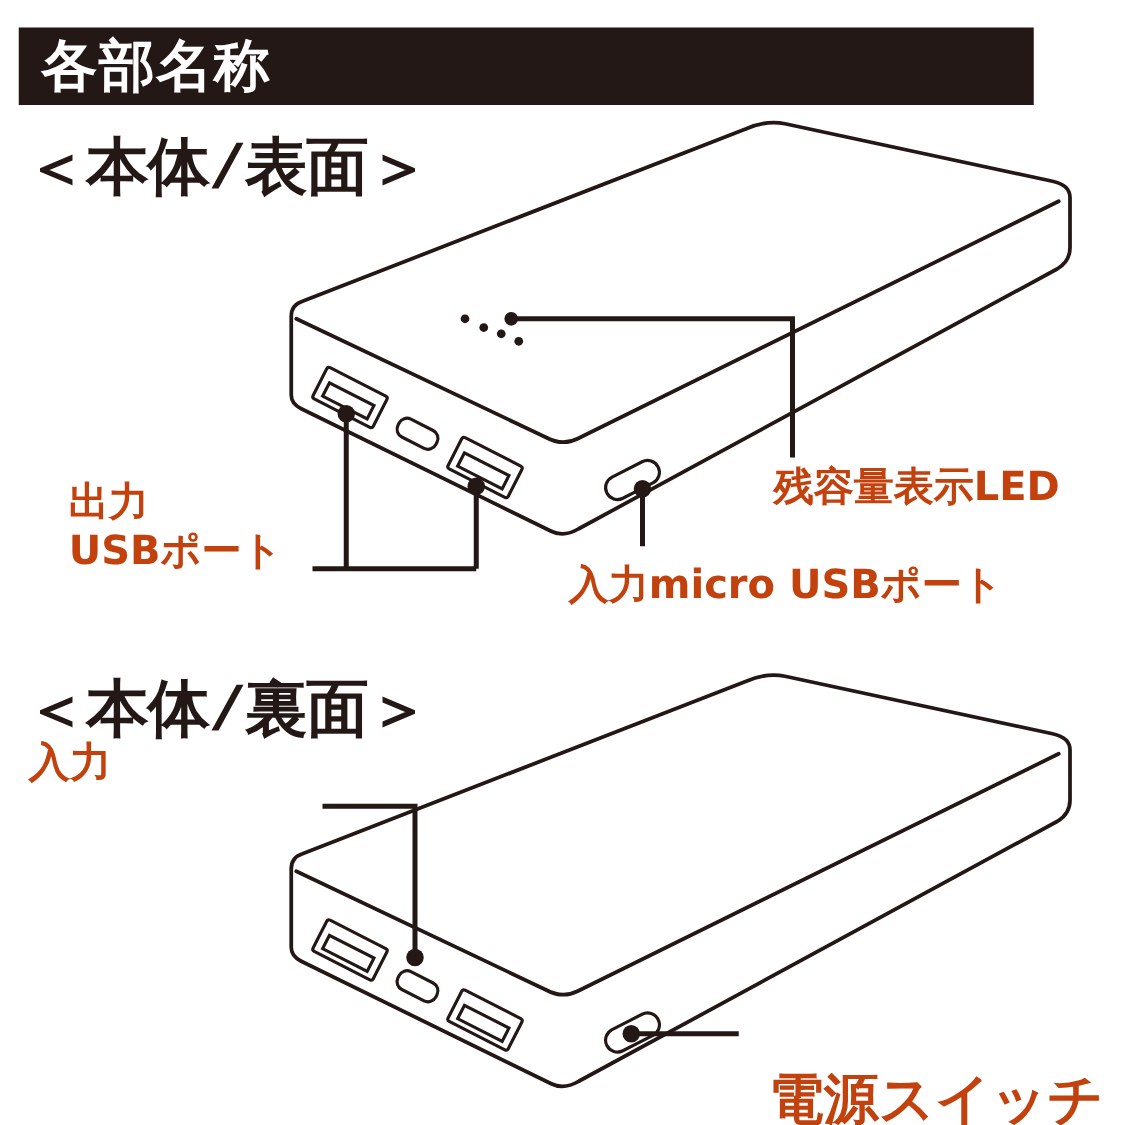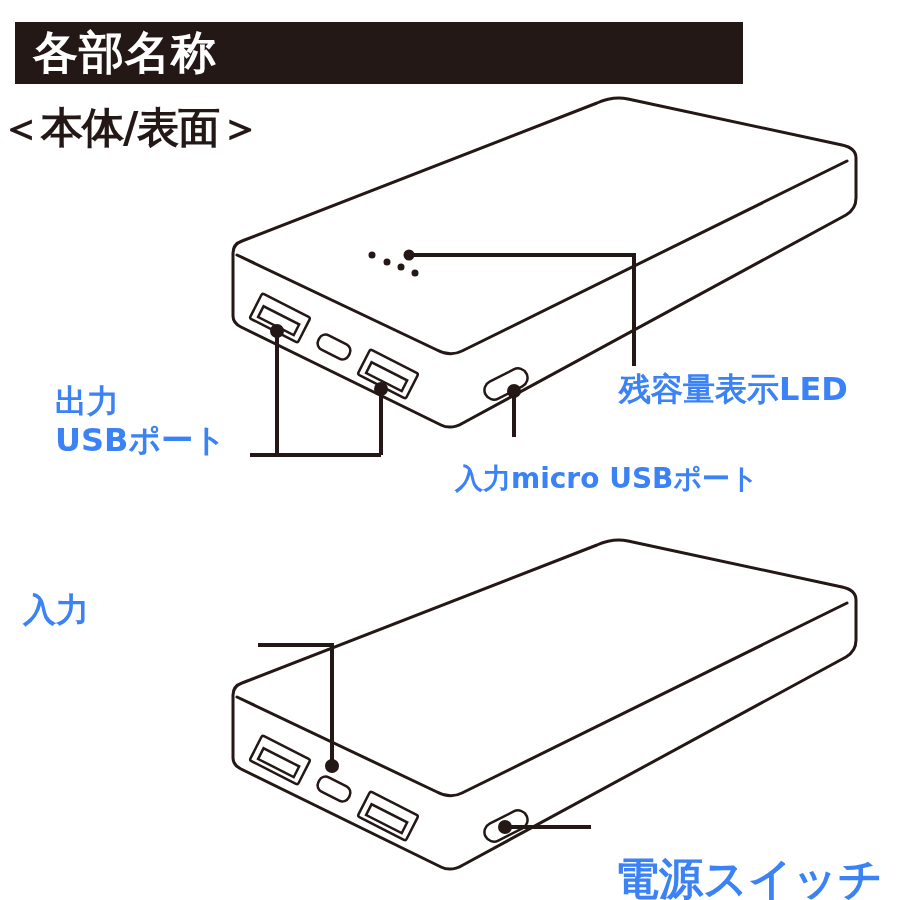--- a/index.html
+++ b/index.html
@@ -1,57 +1,58 @@
 <!DOCTYPE html>
 <html><head>
 <meta charset="utf-8">
 <style>
   html,body{margin:0;padding:0;background:#ffffff;}
   .stage{
     position:relative;width:900px;height:900px;background:#ffffff;overflow:hidden;
     font-family:"DejaVu Sans","Liberation Sans",sans-serif;color:#231815;
   }
   .banner{
-    position:absolute;left:15px;top:22px;width:728px;height:62px;
+    position:absolute;left:15px;top:22px;width:812px;height:62px;
     background:#231815;color:#ffffff;font-size:45px;font-weight:700;
     line-height:62px;padding-left:18px;box-sizing:border-box;
     letter-spacing:1px;
   }
   .heading{
-    position:absolute;left:0;font-size:42px;font-weight:700;
-    letter-spacing:-1px;white-space:nowrap;
+    position:absolute;left:20px;font-size:50px;font-weight:700;
+    letter-spacing:-1px;white-space:nowrap;font-family:Liberation Mono, monospace;
   }
   .h-front{top:100px;}
   .h-back{top:534px;}
   .label{
-    position:absolute;font-weight:700;white-space:nowrap;color:#3b82f6;
+    position:absolute;font-weight:700;white-space:nowrap;color:#c2410c;
   }
   .label .lline{display:block;}
   .lbl-output{left:55px;top:382px;font-size:32px;line-height:39px;}
   .lbl-led{left:619px;top:368px;font-size:32px;}
-  .lbl-micro{left:455px;top:460px;font-size:28px;}
+  .lbl-micro{left:455px;top:446px;font-size:32px;}
   .lbl-typec{left:23px;top:589px;font-size:33px;line-height:42px;}
   .lbl-power{left:615px;top:805px;font-size:44px;margin-top:45px;}
   svg.diagram{position:absolute;left:0;top:0;}
   .outline{fill:#ffffff;stroke:#231815;stroke-width:3;stroke-linejoin:round;}
   .edge{fill:none;stroke:#231815;stroke-width:3;stroke-linejoin:round;stroke-linecap:round;}
   .port{fill:none;stroke:#231815;stroke-width:2.5;}
   .callout{fill:none;stroke:#231815;stroke-width:4;}
   .dot{fill:#231815;stroke:none;}
 </style>
 </head>
 <body>
 
 <div class="stage">
 
   <div class="banner">
     <span>各部名称</span>
   </div>
 
   <div class="heading h-front">＜本体/表面＞</div>
+  <div class="heading h-back">＜本体/裏面＞</div>
 
   <svg class="diagram" width="900" height="900" viewBox="0 0 900 900">
     <defs>
       <g id="usbA">
         <rect class="port" x="-27" y="-14" width="54" height="28" rx="2"></rect>
         <rect class="port" x="-20" y="-3" width="40" height="12"></rect>
       </g>
       <g id="powerbank">
         <path class="outline" d="M233,316 L233,253 Q233,244 242,241 L597,103 Q613,96 628,99 L842,145 Q856,148 856,158 L856,198 Q856,209 846,215 L463,423 Q451,430 441,425 L241,327 Q233,323 233,316 Z"></path>
         <path class="edge" d="M237,255 L437,350 Q450,357 462,351 L847,161"></path>

